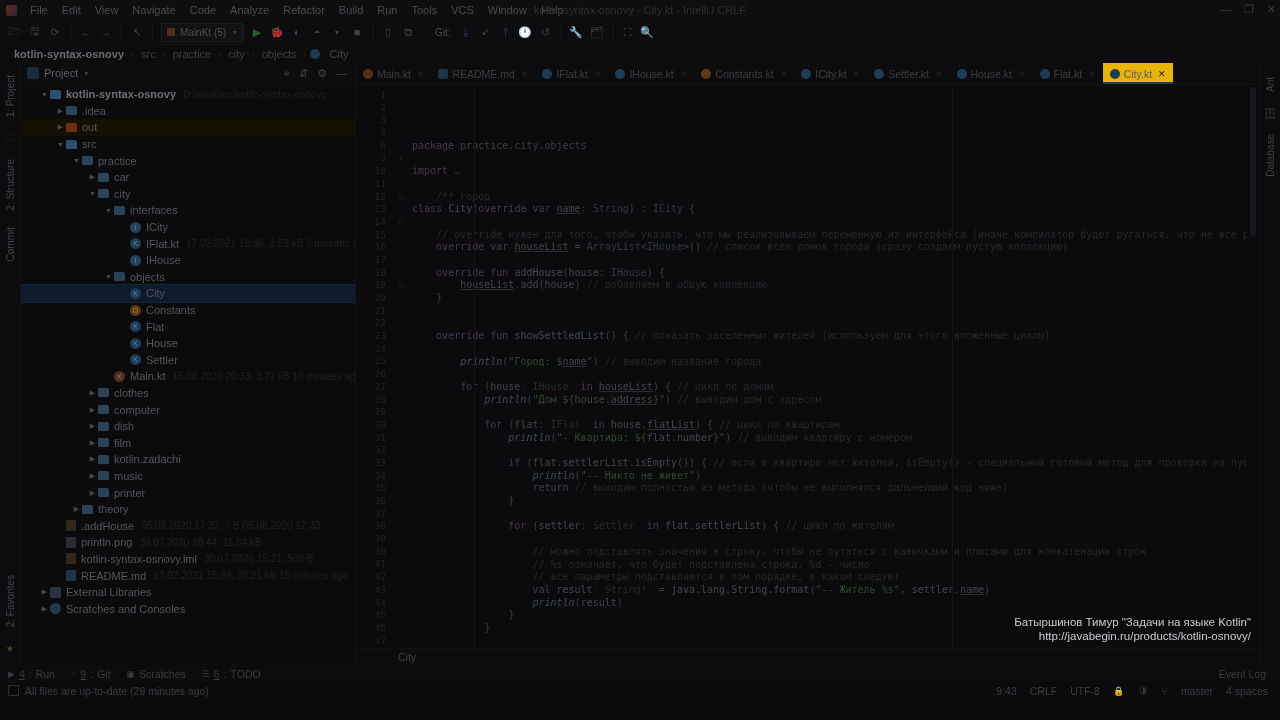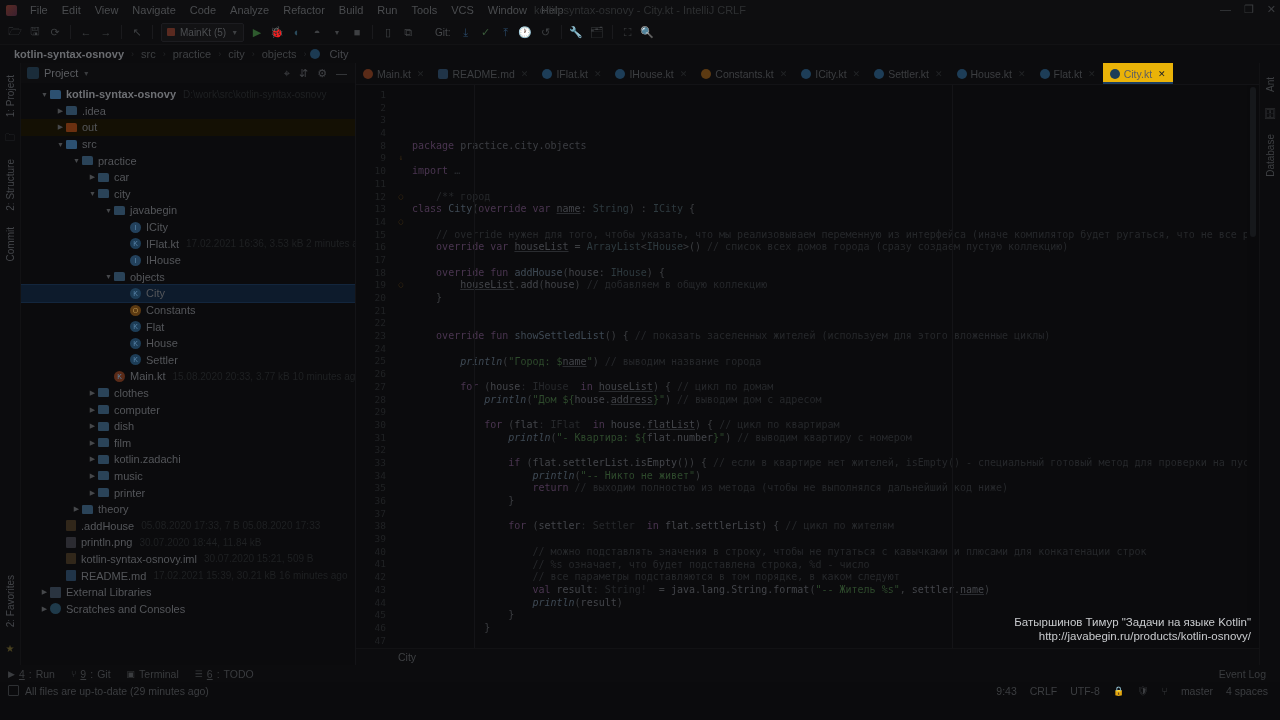--- a/index.html
+++ b/index.html
@@ -273,21 +273,21 @@
             <span class="tname">car</span>
           </div>
           <div class="trow" style="padding-left: 66px;">
             <span class="twist">▼</span>
             <span class="tfolder"></span>
             <span class="tname">city</span>
           </div>
           <div class="trow" style="padding-left: 82px;">
             <span class="twist">▼</span>
             <span class="tfolder"></span>
-            <span class="tname">javabegin</span>
+            <span class="tname">interfaces</span>
           </div>
           <div class="trow" style="padding-left: 98px;">
             <span class="twist"></span>
             <span class="tkt obj">I</span>
             <span class="tname">ICity</span>
           </div>
           <div class="trow" style="padding-left: 98px;">
             <span class="twist"></span>
             <span class="tkt">K</span>
             <span class="tname">IFlat.kt</span>
@@ -592,21 +592,21 @@
       <span>Run</span>
     </div>
     <div class="twbtn">
       <span class="ic">⑂</span>
       <span class="k">9</span>
         <span>:</span>
       <span>Git</span>
     </div>
     <div class="twbtn">
       <span class="ic">▣</span>
-      <span>Terminal</span>
+      <span>Scratches</span>
     </div>
     <div class="twbtn">
       <span class="ic">☰</span>
       <span class="k">6</span>
         <span>:</span>
       <span>TODO</span>
     </div>
     <div class="tw-right">
       <span>Event Log</span>
     </div>

